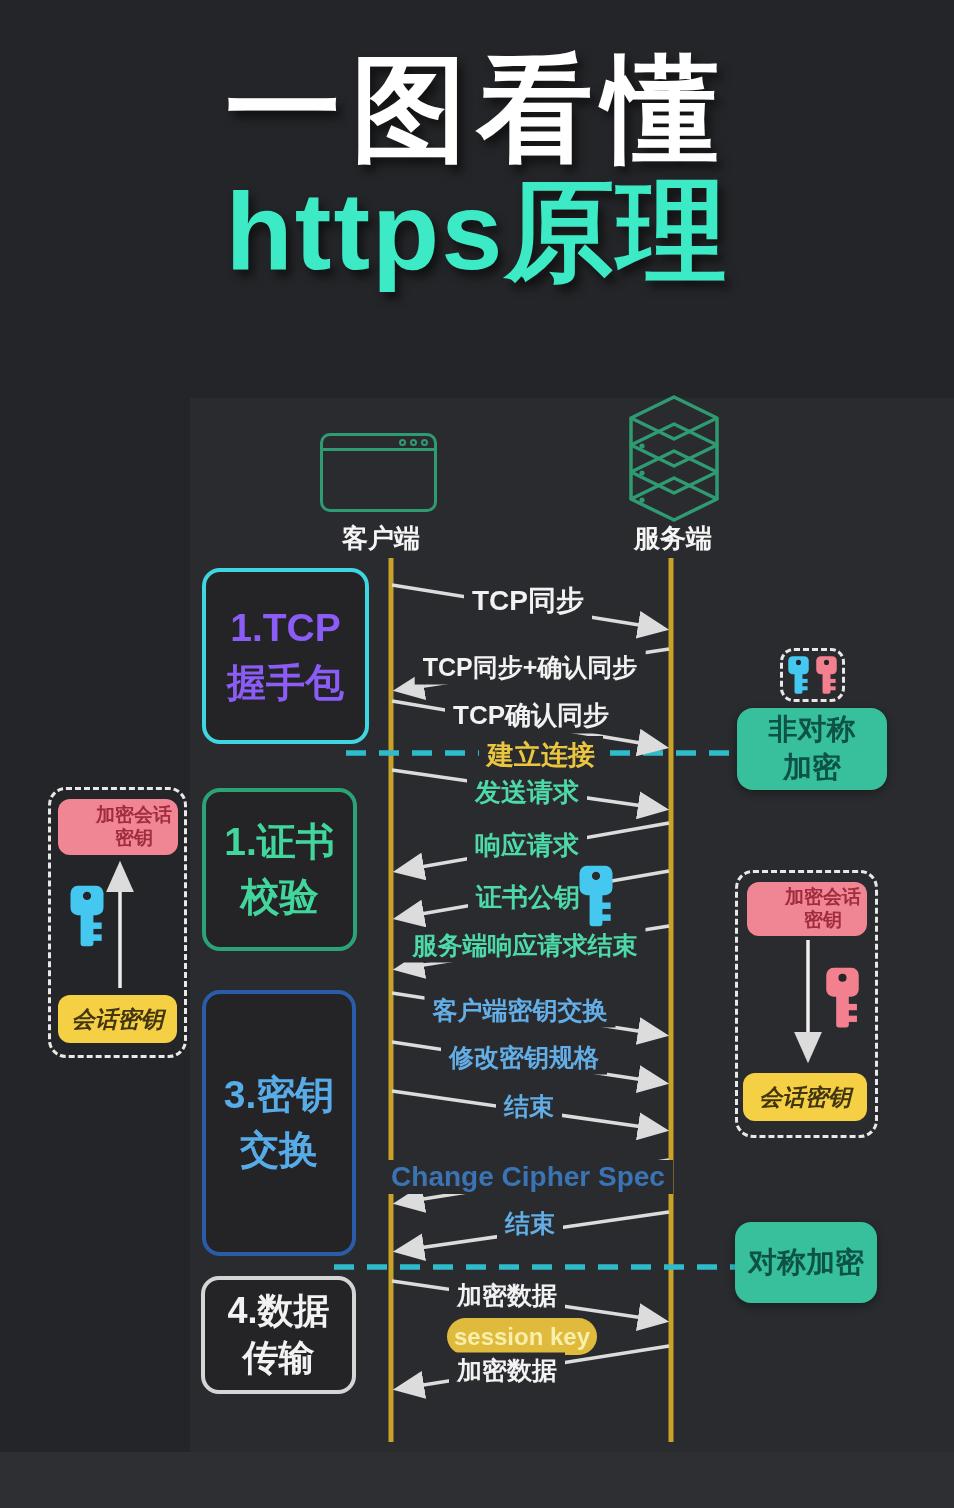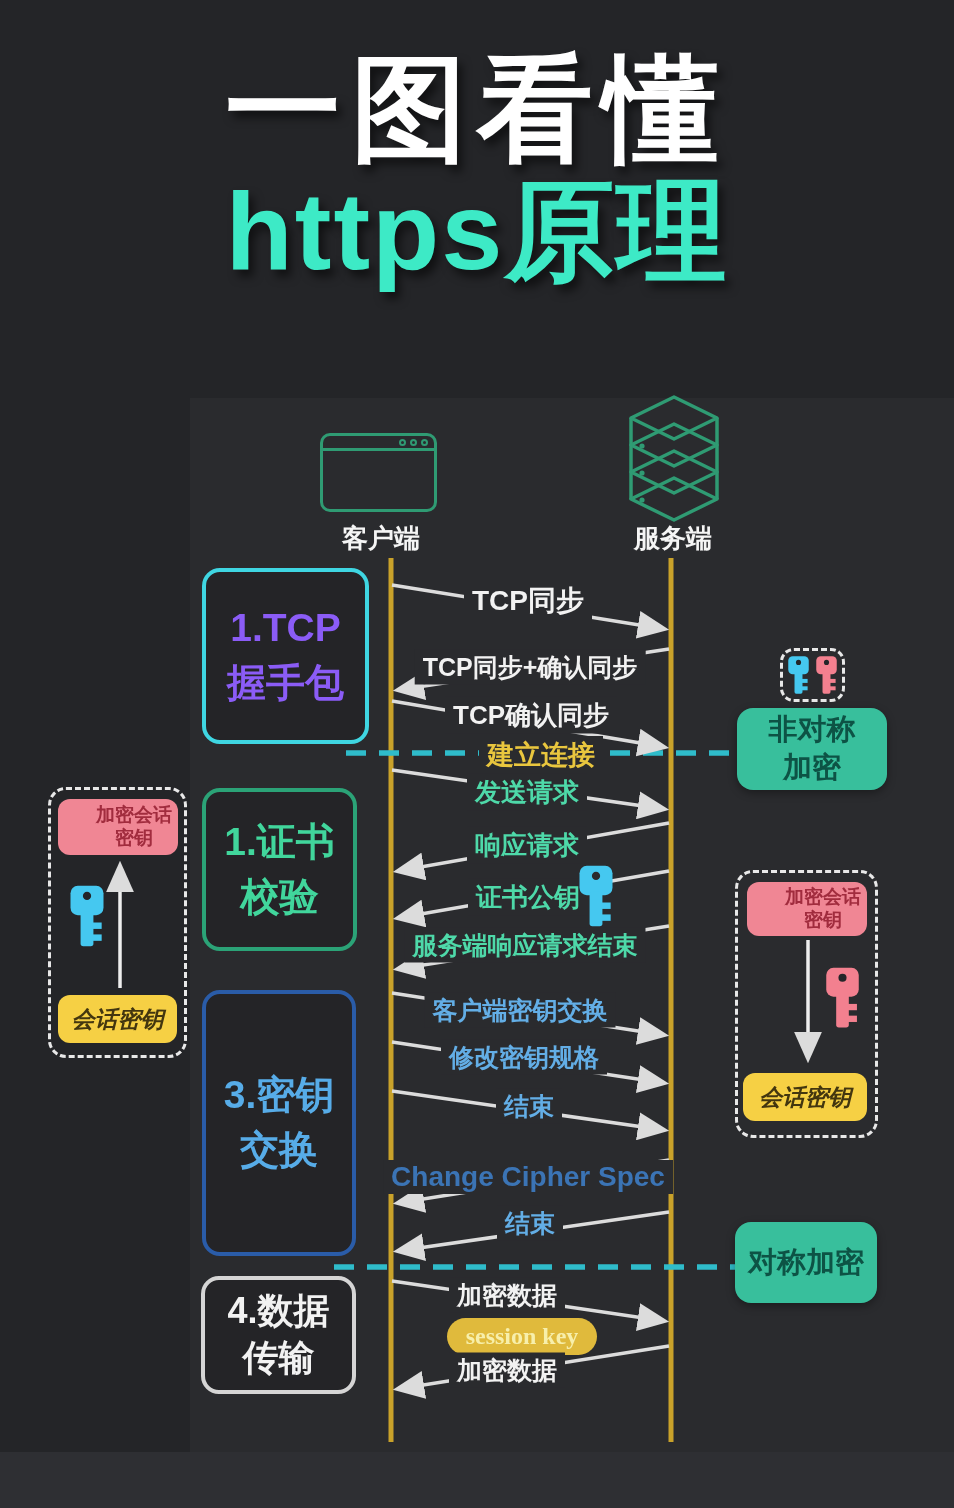--- a/index.html
+++ b/index.html
@@ -56,21 +56,21 @@
   #phase1{left:202px;top:568px;width:167px;height:176px;border:4px solid #3fd6e2;color:#8b5cf6;font-size:39px;}
   #phase2{left:202px;top:788px;width:155px;height:163px;border:4px solid #2ba377;color:#41d69c;font-size:39px;}
   #phase3{left:202px;top:990px;width:154px;height:266px;border:4px solid #2a5ca8;color:#57ace8;font-size:39px;}
   #phase4{left:201px;top:1276px;width:155px;height:118px;border:4px solid #d5d5d5;color:#f2f2f2;font-size:36px;line-height:1.3;}
 
   .msg{position:absolute;transform:translate(-50%,-50%);font-weight:bold;white-space:nowrap;
     background:var(--panel);padding:1px 8px;z-index:3;}
 
   .pill{position:absolute;left:447px;top:1318px;width:150px;height:37px;background:var(--pill-fill);
     border-radius:19px;display:flex;align-items:center;justify-content:center;
-    color:var(--pill-text);font-size:24px;font-weight:bold;z-index:3;font-family:Liberation Serif, serif;}
+    color:var(--pill-text);font-size:24px;font-weight:bold;z-index:3;}
 
   .dashed-group{position:absolute;border:3px dashed #e8e8e8;border-radius:18px;z-index:2;}
   .mini-box{position:absolute;display:flex;flex-direction:column;align-items:center;
     justify-content:center;font-weight:bold;text-align:center;z-index:3;}
   .pink{background:var(--pink-fill);color:var(--pink-text);border-radius:12px;font-size:19px;line-height:1.2;padding-left:32px;}
   .ylw{background:var(--ylw-fill);color:var(--ylw-text);border-radius:12px;font-size:23px;font-style:italic;}
   .action-box{position:absolute;background:var(--asym-fill);color:var(--asym-text);
     border-radius:16px;display:flex;flex-direction:column;align-items:center;justify-content:center;
     font-weight:bold;font-size:29px;line-height:1.3;z-index:2;box-shadow:0 3px 8px rgba(0,0,0,.35);}
 </style>

